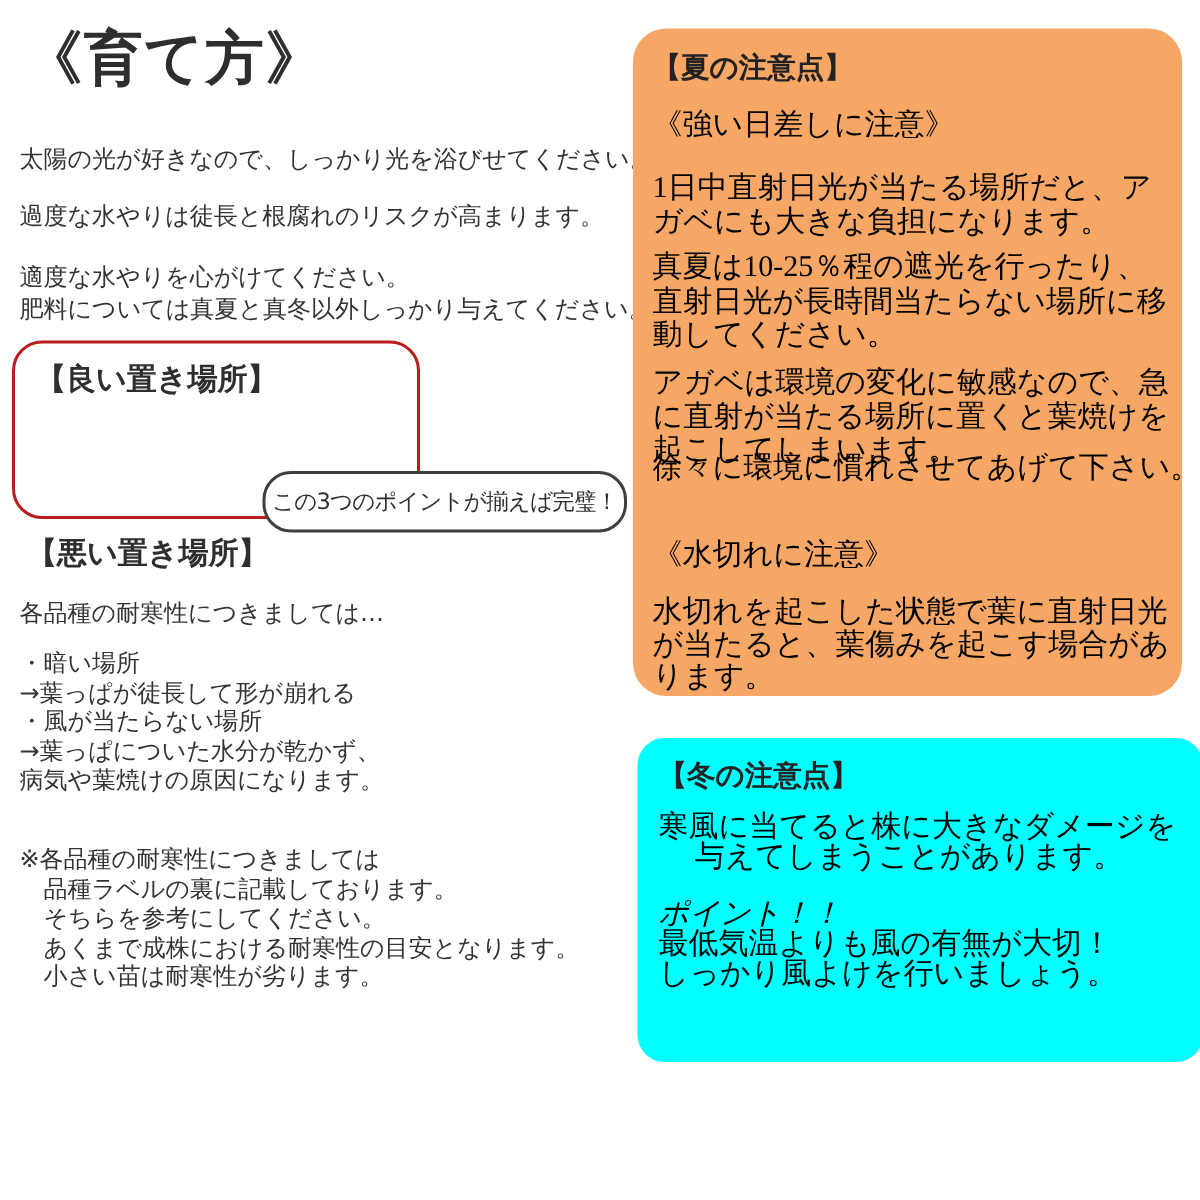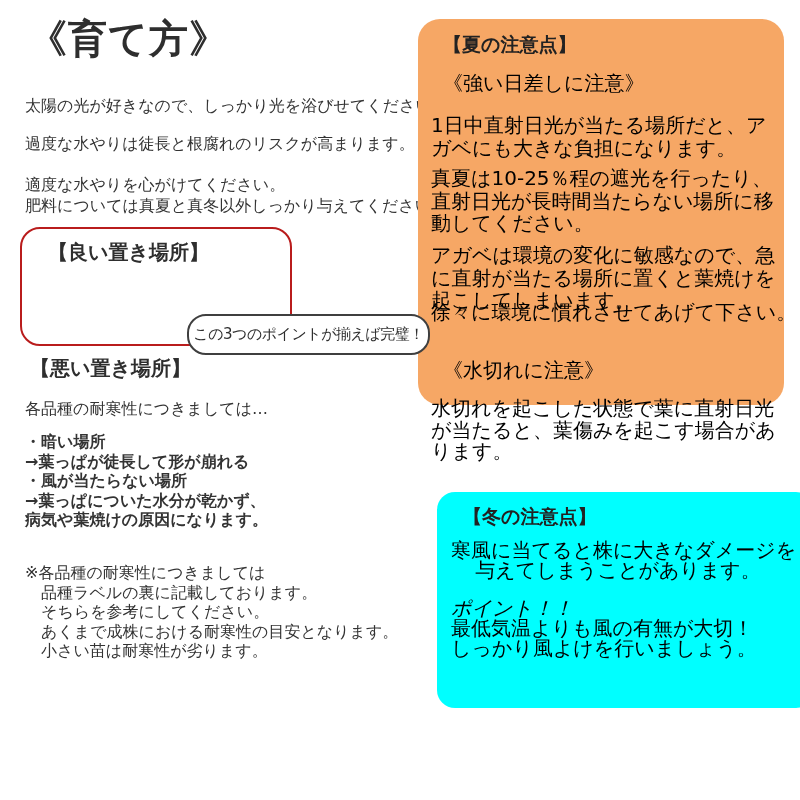--- a/index.html
+++ b/index.html
@@ -4,21 +4,21 @@
 <style>
   html, body { margin: 0; padding: 0; }
   body {
     width: 800px; height: 800px;
     background: #ffffff;
     font-family: "DejaVu Sans", "Liberation Sans", sans-serif;
     color: #333333;
     position: relative;
     overflow: hidden;
   }
-  .abs { position: absolute; margin-left: 12px; }
+  .abs { position: absolute; }
   .pre { white-space: pre; }
   .txt { font-size: 16px; line-height: 19.5px; color: #333; }
   .page-title {
     left: 16px; top: 12px;
     font-size: 39px; font-weight: 700; letter-spacing: 1px;
     color: #2e2e2e; white-space: pre;
   }
   .section-heading {
     font-size: 20px; font-weight: 600; color: #2e2e2e; white-space: pre;
   }
@@ -35,21 +35,21 @@
   .bubble {
     left: 175px; top: 314px; width: 239px; height: 37px;
     background: #ffffff;
     border: 2px solid #3f3f3f; border-radius: 19px;
     z-index: 3;
     display: flex; align-items: center; justify-content: center;
     font-size: 15px; letter-spacing: -0.5px; white-space: nowrap;
     color: #2e2e2e;
   }
   .panel { border-radius: 22px; z-index: 1; }
-  .summer-panel { left: 406px; top: 19px; width: 366px; height: 386px; }
+  .summer-panel { left: 422px; top: 19px; width: 366px; height: 445px; font-family: Liberation Serif, serif; }
   .winter-panel { left: 425px; top: 492px; width: 362px; height: 216px; border-radius: 18px; padding-left: 15px; }
   .panel .para { position: absolute; font-size: 20px; color: #000000; }
   .summer-panel .para { left: 13px; width: 346px; line-height: 22.5px; }
   .winter-panel .para { left: 14px; width: 334px; line-height: 20px; white-space: pre; }
   .italic { font-style: italic; }
 </style>
 </head>
 <body>
 
 <div>
@@ -64,21 +64,21 @@
   <div class="abs good-box">
     <div class="abs section-heading" style="left:14px; top:10px;">【良い置き場所】</div>
   </div>
 
   <div class="abs bubble">
     <span>この3つのポイントが揃えば完璧！</span>
   </div>
 
   <div class="abs section-heading" style="left:18px; top:355px;">【悪い置き場所】</div>
   <div class="abs txt pre" style="left:13px; top:399px;">各品種の耐寒性につきましては…</div>
-  <div class="abs txt pre" style="left:13px; top:432px;font-weight:bold;">・暗い場所
+  <div class="abs txt pre" style="left:13px; top:432px;">・暗い場所
 →葉っぱが徒長して形が崩れる
 ・風が当たらない場所
 →葉っぱについた水分が乾かず、
 病気や葉焼けの原因になります。</div>
 
   <div class="abs txt pre" style="left:13px; top:563px;">※各品種の耐寒性につきましては
 　品種ラベルの裏に記載しております。
 　そちらを参考にしてください。
 　あくまで成株における耐寒性の目安となります。
 　小さい苗は耐寒性が劣ります。</div>

